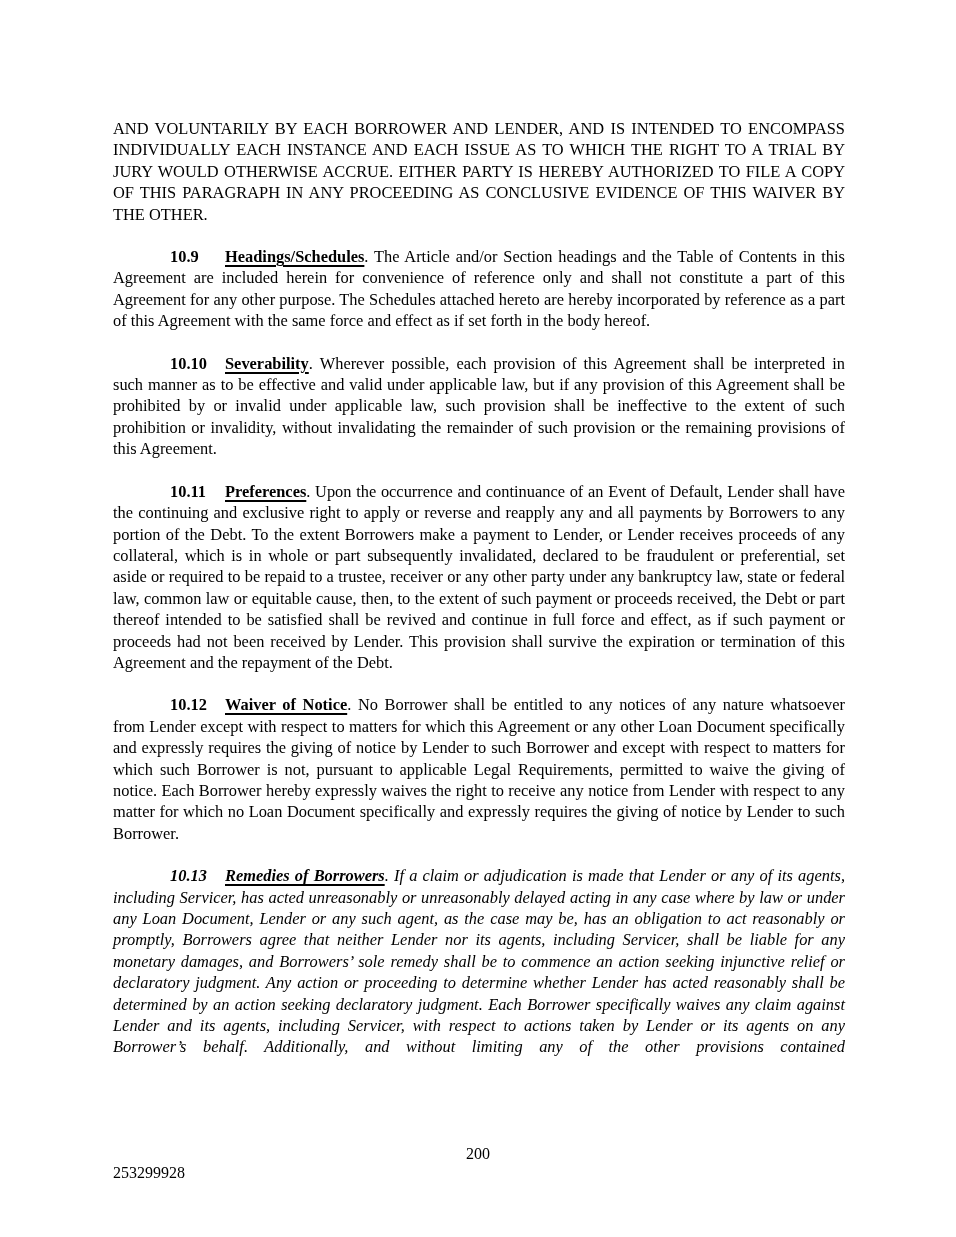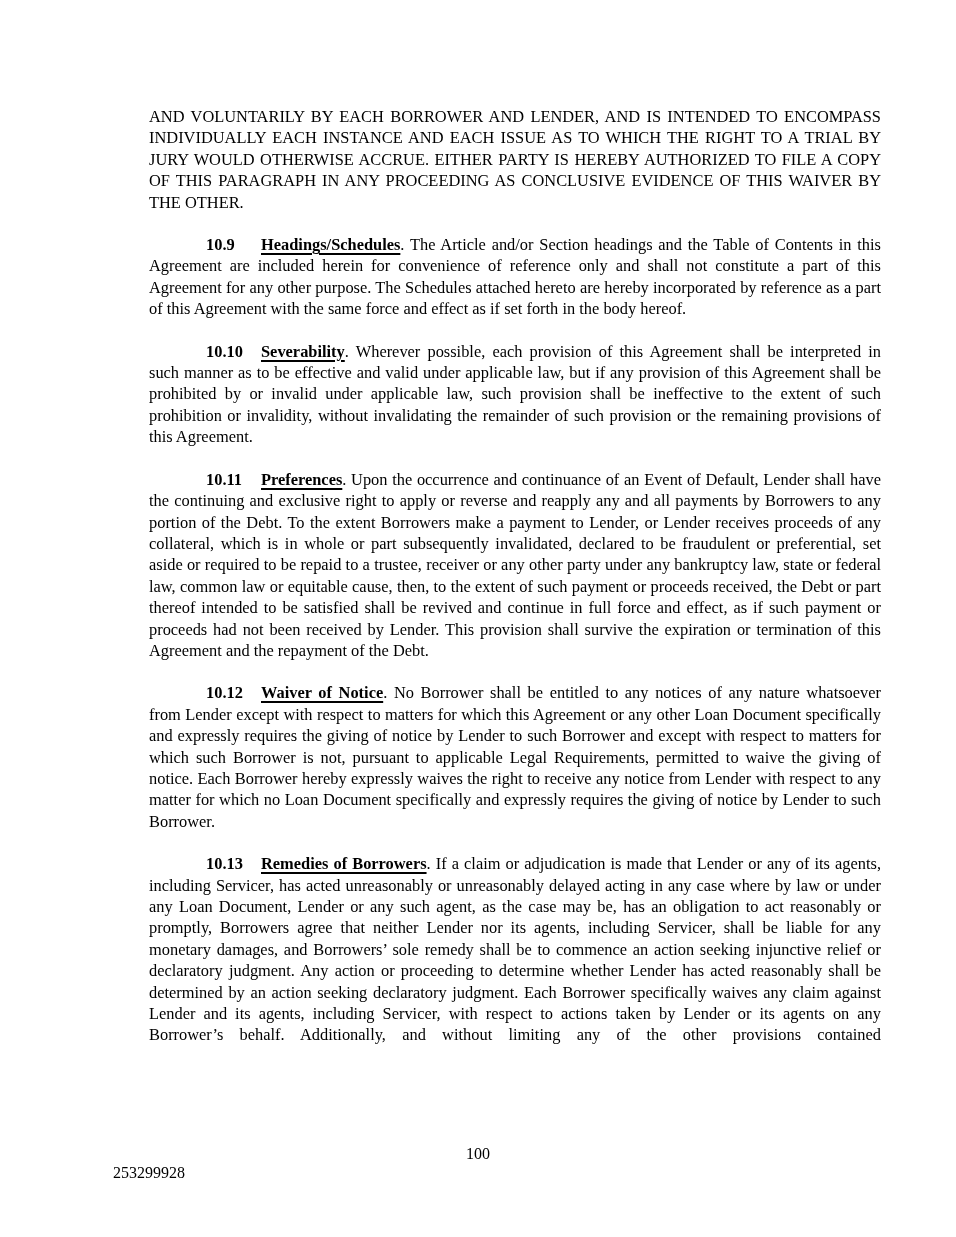--- a/index.html
+++ b/index.html
@@ -11,23 +11,22 @@
     height: 1237px;
     background: #ffffff;
     position: relative;
     overflow: hidden;
     font-family: "Liberation Serif", "DejaVu Serif", serif;
     color: #000000;
   }
   .content {
     position: absolute;
     left: 113px;
-    top: 0;
+    top: 12px;
     width: 732px;
-    margin-left: 36px;
   }
   .para {
     font-size: 16.4px;
     line-height: 21.4px;
     text-align: justify;
     margin: 0 0 21px 0;
   }
   .para.first {
     margin-top: 106px;
   }
@@ -41,20 +40,21 @@
     text-indent: 0;
   }
   .sec-head {
     font-weight: 700;
     text-decoration: underline;
     text-decoration-thickness: 1.6px;
     text-underline-offset: 2.5px;
   }
   .cont-last {
     text-align-last: justify;
+    font-style: italic;
   }
   .footer-pageno {
     position: absolute;
     left: 0;
     top: 1144px;
     width: 956px;
     text-align: center;
     font-size: 16px;
     line-height: 20px;
   }
@@ -78,15 +78,15 @@
   <p class="para section"><span class="sec-num">10.10</span><span class="sec-head">Severability</span><span>.  Wherever possible, each provision of this Agreement shall be interpreted in such manner as to be effective and valid under applicable law, but if any provision of this Agreement shall be prohibited by or invalid under applicable law, such provision shall be ineffective to the extent of such prohibition or invalidity, without invalidating the remainder of such provision or the remaining provisions of this Agreement.</span></p>
 
   <p class="para section"><span class="sec-num">10.11</span><span class="sec-head">Preferences</span><span>.  Upon the occurrence and continuance of an Event of Default, Lender shall have the continuing and exclusive right to apply or reverse and reapply any and all payments by Borrowers to any portion of the Debt.  To the extent Borrowers make a payment to Lender, or Lender receives proceeds of any collateral, which is in whole or part subsequently invalidated, declared to be fraudulent or preferential, set aside or required to be repaid to a trustee, receiver or any other party under any bankruptcy law, state or federal law, common law or equitable cause, then, to the extent of such payment or proceeds received, the Debt or part thereof intended to be satisfied shall be revived and continue in full force and effect, as if such payment or proceeds had not been received by Lender.  This provision shall survive the expiration or termination of this Agreement and the repayment of the Debt.</span></p>
 
   <p class="para section"><span class="sec-num">10.12</span><span class="sec-head">Waiver of Notice</span><span>.  No Borrower shall be entitled to any notices of any nature whatsoever from Lender except with respect to matters for which this Agreement or any other Loan Document specifically and expressly requires the giving of notice by Lender to such Borrower and except with respect to matters for which such Borrower is not, pursuant to applicable Legal Requirements, permitted to waive the giving of notice.  Each Borrower hereby expressly waives the right to receive any notice from Lender with respect to any matter for which no Loan Document specifically and expressly requires the giving of notice by Lender to such Borrower.</span></p>
 
   <p class="para section cont-last"><span class="sec-num">10.13</span><span class="sec-head">Remedies of Borrowers</span><span>.  If a claim or adjudication is made that Lender or any of its agents, including Servicer, has acted unreasonably or unreasonably delayed acting in any case where by law or under any Loan Document, Lender or any such agent, as the case may be, has an obligation to act reasonably or promptly, Borrowers agree that neither Lender nor its agents, including Servicer, shall be liable for any monetary damages, and Borrowers’ sole remedy shall be to commence an action seeking injunctive relief or declaratory judgment.  Any action or proceeding to determine whether Lender has acted reasonably shall be determined by an action seeking declaratory judgment.  Each Borrower specifically waives any claim against Lender and its agents, including Servicer, with respect to actions taken by Lender or its agents on any Borrower’s behalf.  Additionally, and without limiting any of the other provisions contained</span></p>
 
 </div>
 
-<div class="footer-pageno">100</div>
+<div class="footer-pageno">200</div>
 
 <div class="footer-docid">253299928</div>
 
 </body></html>

